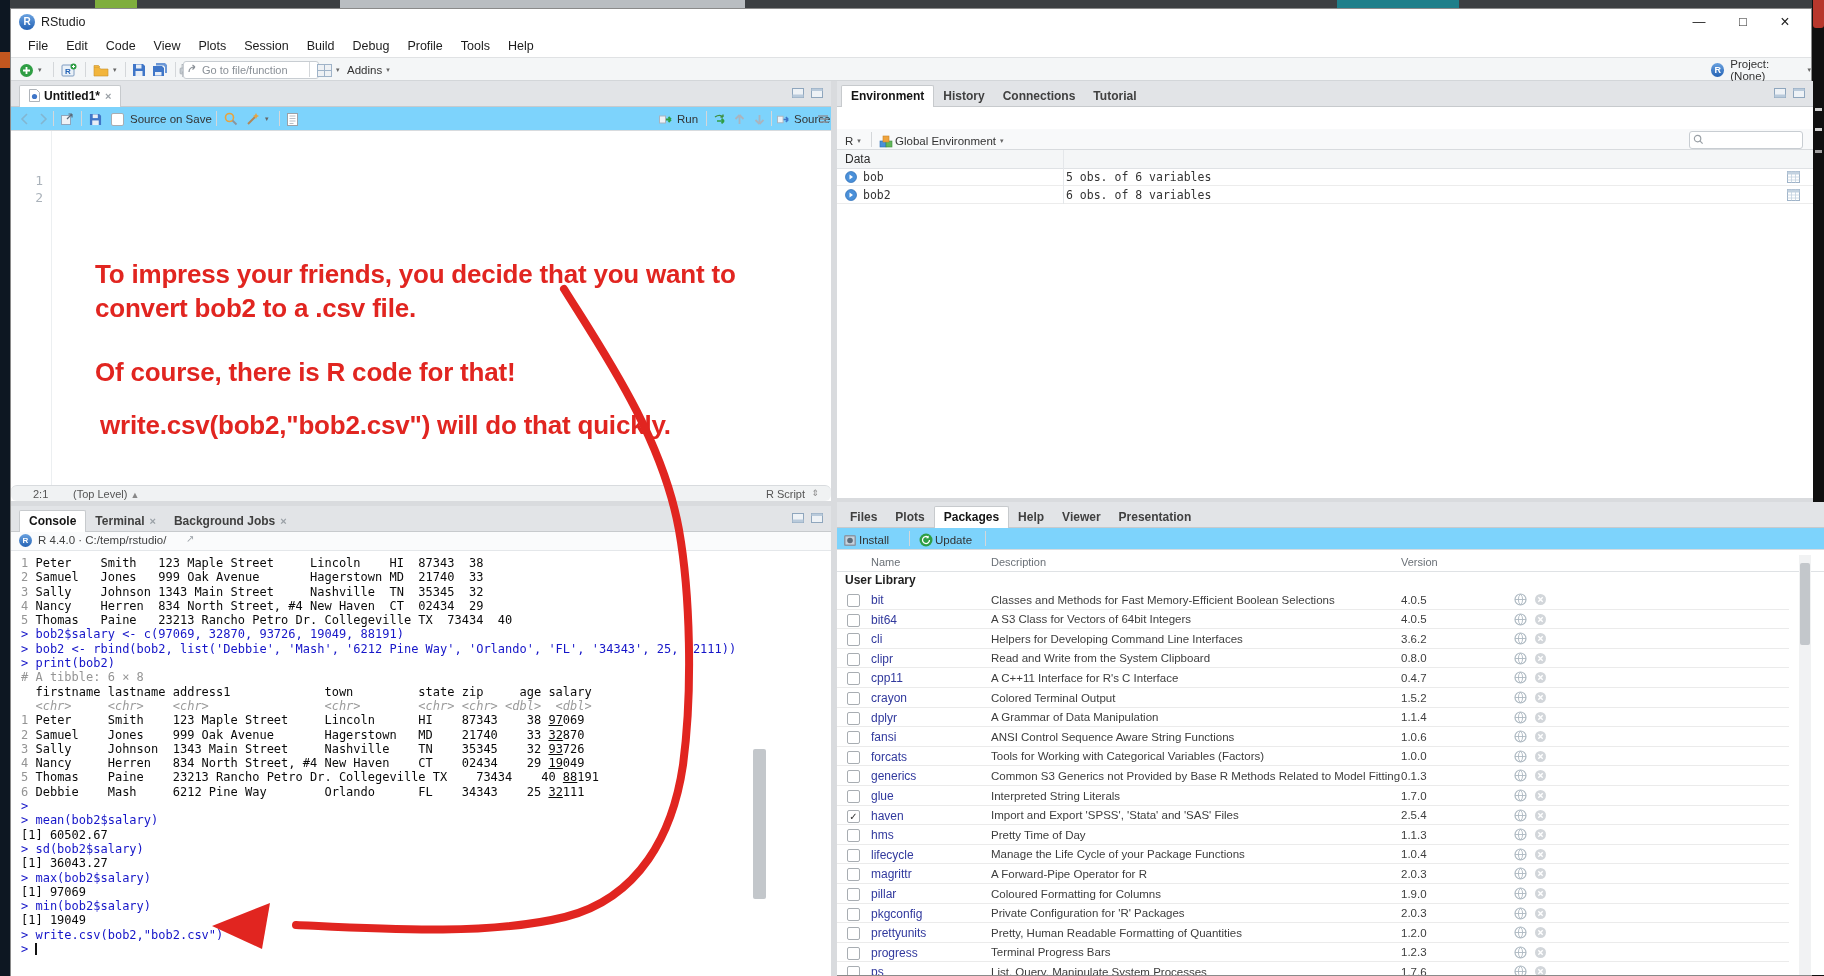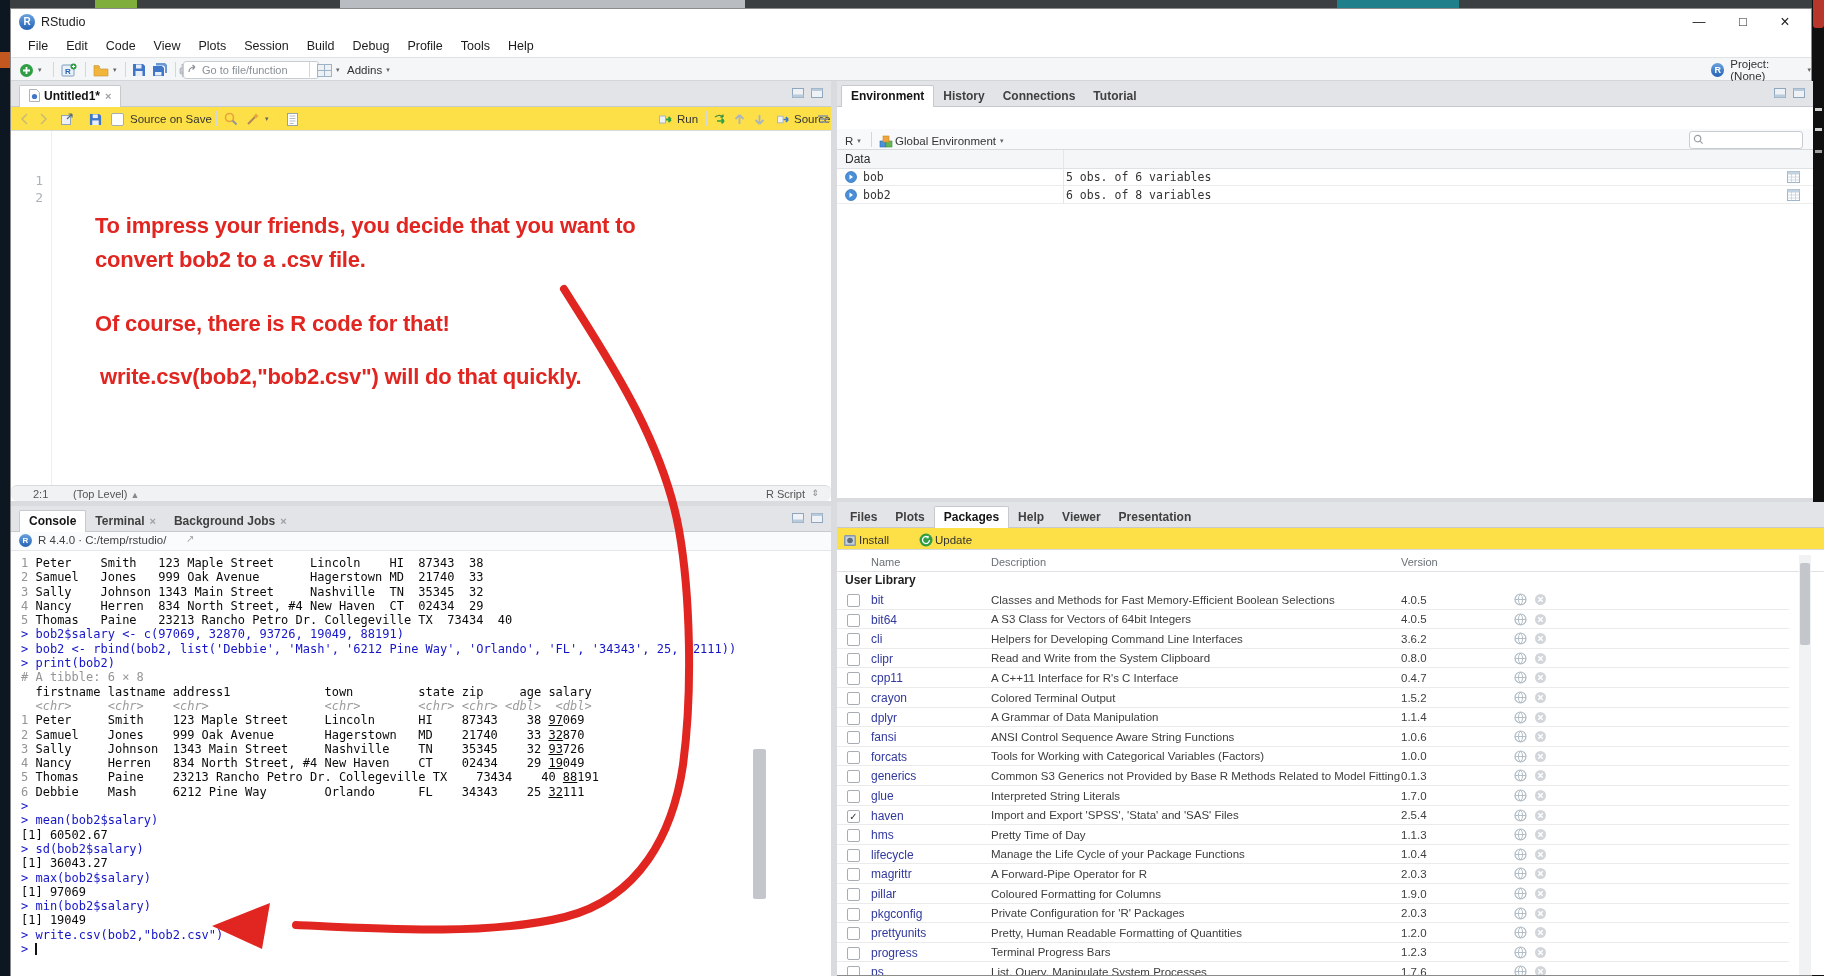--- a/index.html
+++ b/index.html
@@ -23,32 +23,32 @@
     border-radius:3px;font-size:11px;color:#8a9097;padding-left:18px;line-height:16px;}
   
   .pane{position:absolute;background:#fff;overflow:hidden;}
   .tabstrip{position:absolute;left:0;top:0;width:100%;height:26px;background:#e2e4e7;
     border-bottom:1px solid #c7cacd;box-sizing:border-box;}
   .tab{display:inline-block;height:21px;margin-top:4px;padding:0 9px;font-size:12px;font-weight:bold;
     color:#404040;line-height:21px;vertical-align:bottom;text-align:right;}
   .tab.active{background:#fff;border:1px solid #c7cacd;border-bottom:none;border-radius:2px 2px 0 0;color:#141414;}
   .tab .x{color:#9aa0a6;font-size:11px;margin-left:5px;}
   .paneicons{position:absolute;top:7px;display:flex;gap:7px;}
-  .ptoolbar{position:absolute;left:0;width:100%;background:#fde047;border-bottom:1px solid #d8dbde;box-sizing:border-box;}
+  .ptoolbar{position:absolute;left:0;width:100%;background:#7dd3fc;border-bottom:1px solid #d8dbde;box-sizing:border-box;}
   .tool-label{font-size:11.5px;color:#333;}
   .searchbox{position:absolute;height:16px;background:#fff;border:1px solid #c8cdd2;border-radius:3px;}
   .statusbar{position:absolute;left:0;width:100%;background:#f0f2f3;border-top:1px solid #d8dbde;
     font-size:11px;color:#555;box-sizing:border-box;}
   
   .cline{white-space:pre;font-family:"DejaVu Sans Mono",monospace;font-size:12px;line-height:14.3px;}
   .seg-cmd{color:#1515c8;} .seg-out{color:#0a0a0a;} .seg-dim{color:#949494;}
   .seg-dimi{color:#9a9a9a;font-style:italic;} .seg-u{color:#0a0a0a;text-decoration:underline;}
   .cursor{display:inline-block;width:1.5px;height:12px;background:#111;vertical-align:-2px;}
   
-  .ann{position:absolute;font-weight:bold;font-size:22px;letter-spacing:-0.2px;line-height:34px;}
+  .ann{position:absolute;font-weight:bold;font-size:26px;letter-spacing:-0.2px;line-height:34px;margin-top:48px;}
   
   .envrow{position:absolute;left:0;width:100%;height:18px;border-bottom:1px solid #ececec;box-sizing:border-box;}
   .envname,.envval{font-family:"DejaVu Sans Mono",monospace;font-size:11.5px;color:#333;position:absolute;top:2px;}
   
   .pkgrow{position:absolute;left:0;width:952px;height:19.6px;border-bottom:1px solid #ebebeb;box-sizing:border-box;}
   .pkgname{position:absolute;left:34px;top:3px;font-size:12px;color:#31399d;}
   .pkgdesc{position:absolute;left:154px;top:3.5px;font-size:11.5px;color:#3d3d3d;}
   .pkgver{position:absolute;left:564px;top:3.5px;font-size:11.5px;color:#3d3d3d;}
   .cb{position:absolute;left:10px;top:4px;width:11px;height:11px;border:1px solid #a8adb2;border-radius:2px;
     background:#fff;font-size:10px;line-height:11px;text-align:center;color:#333;}

